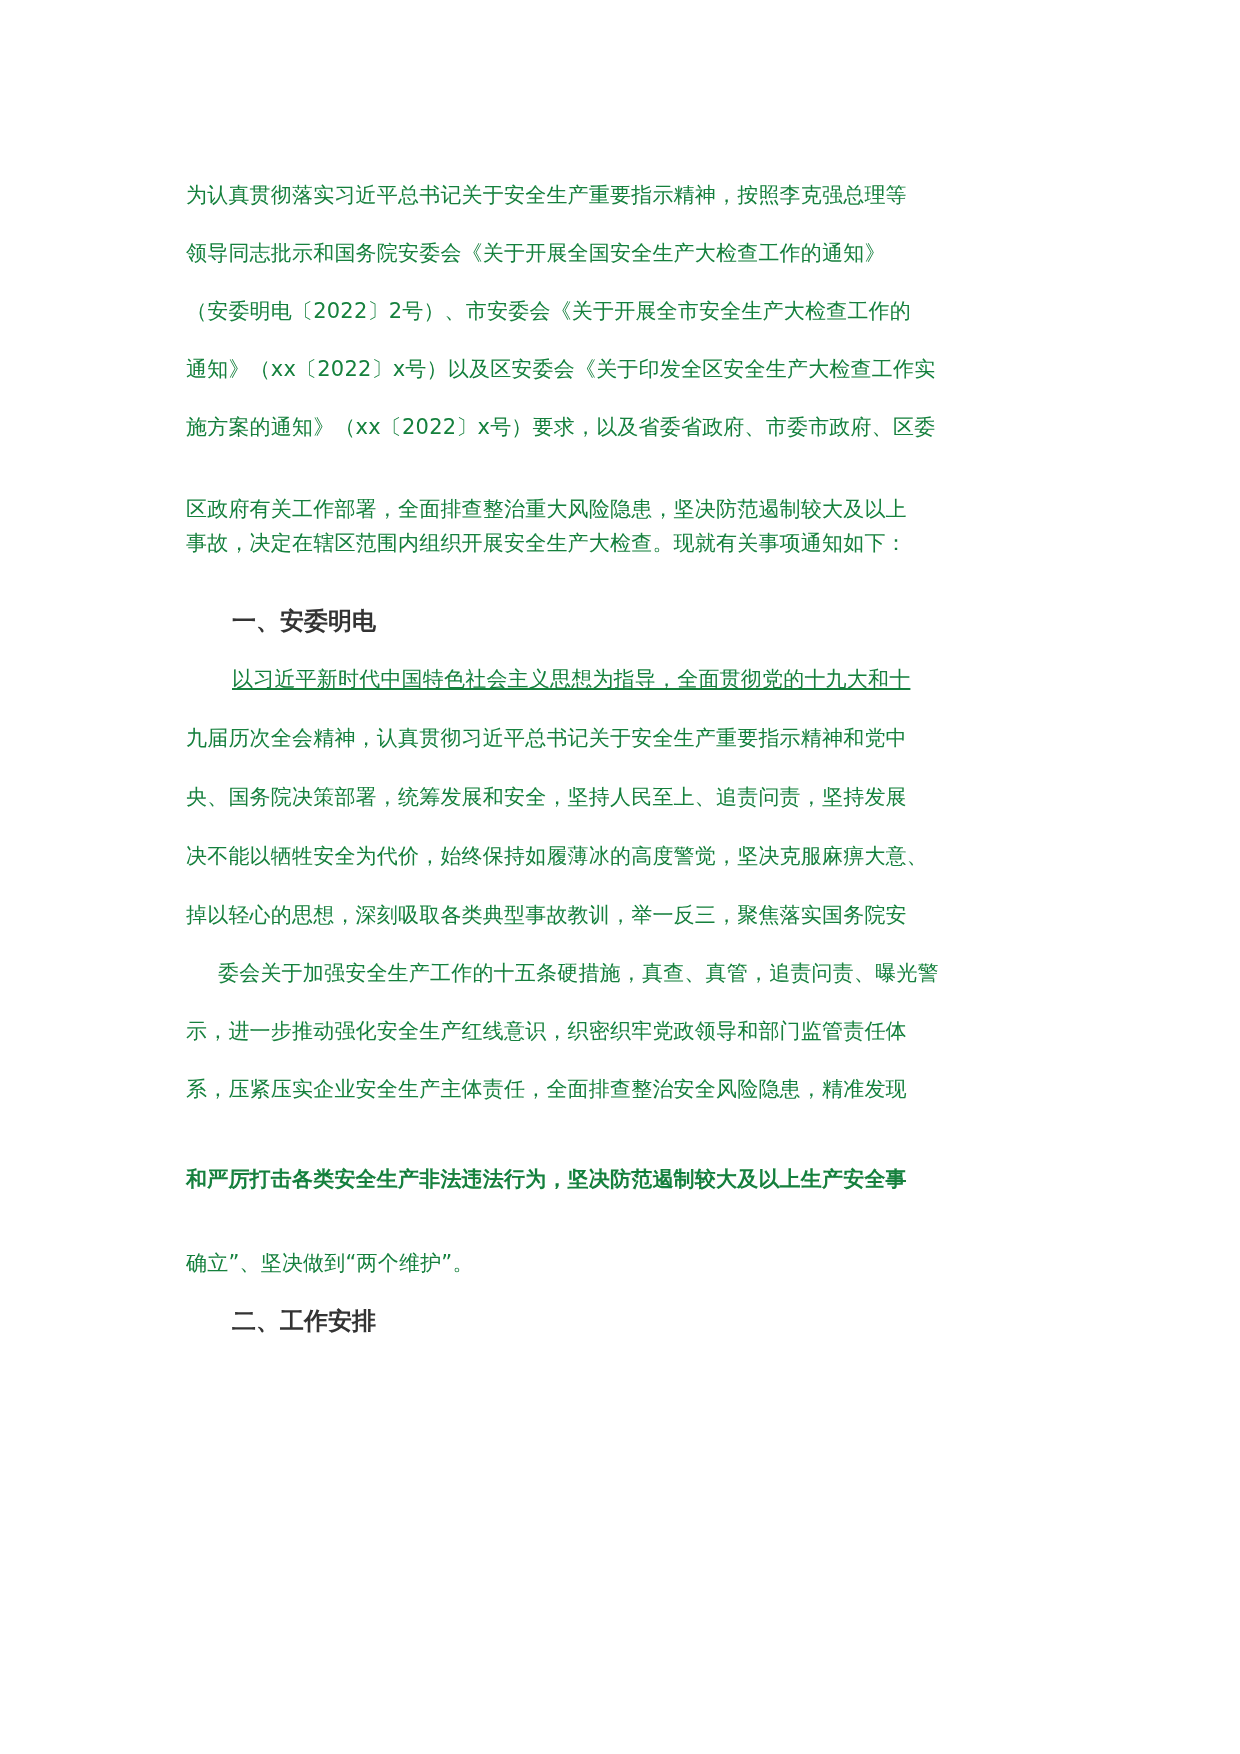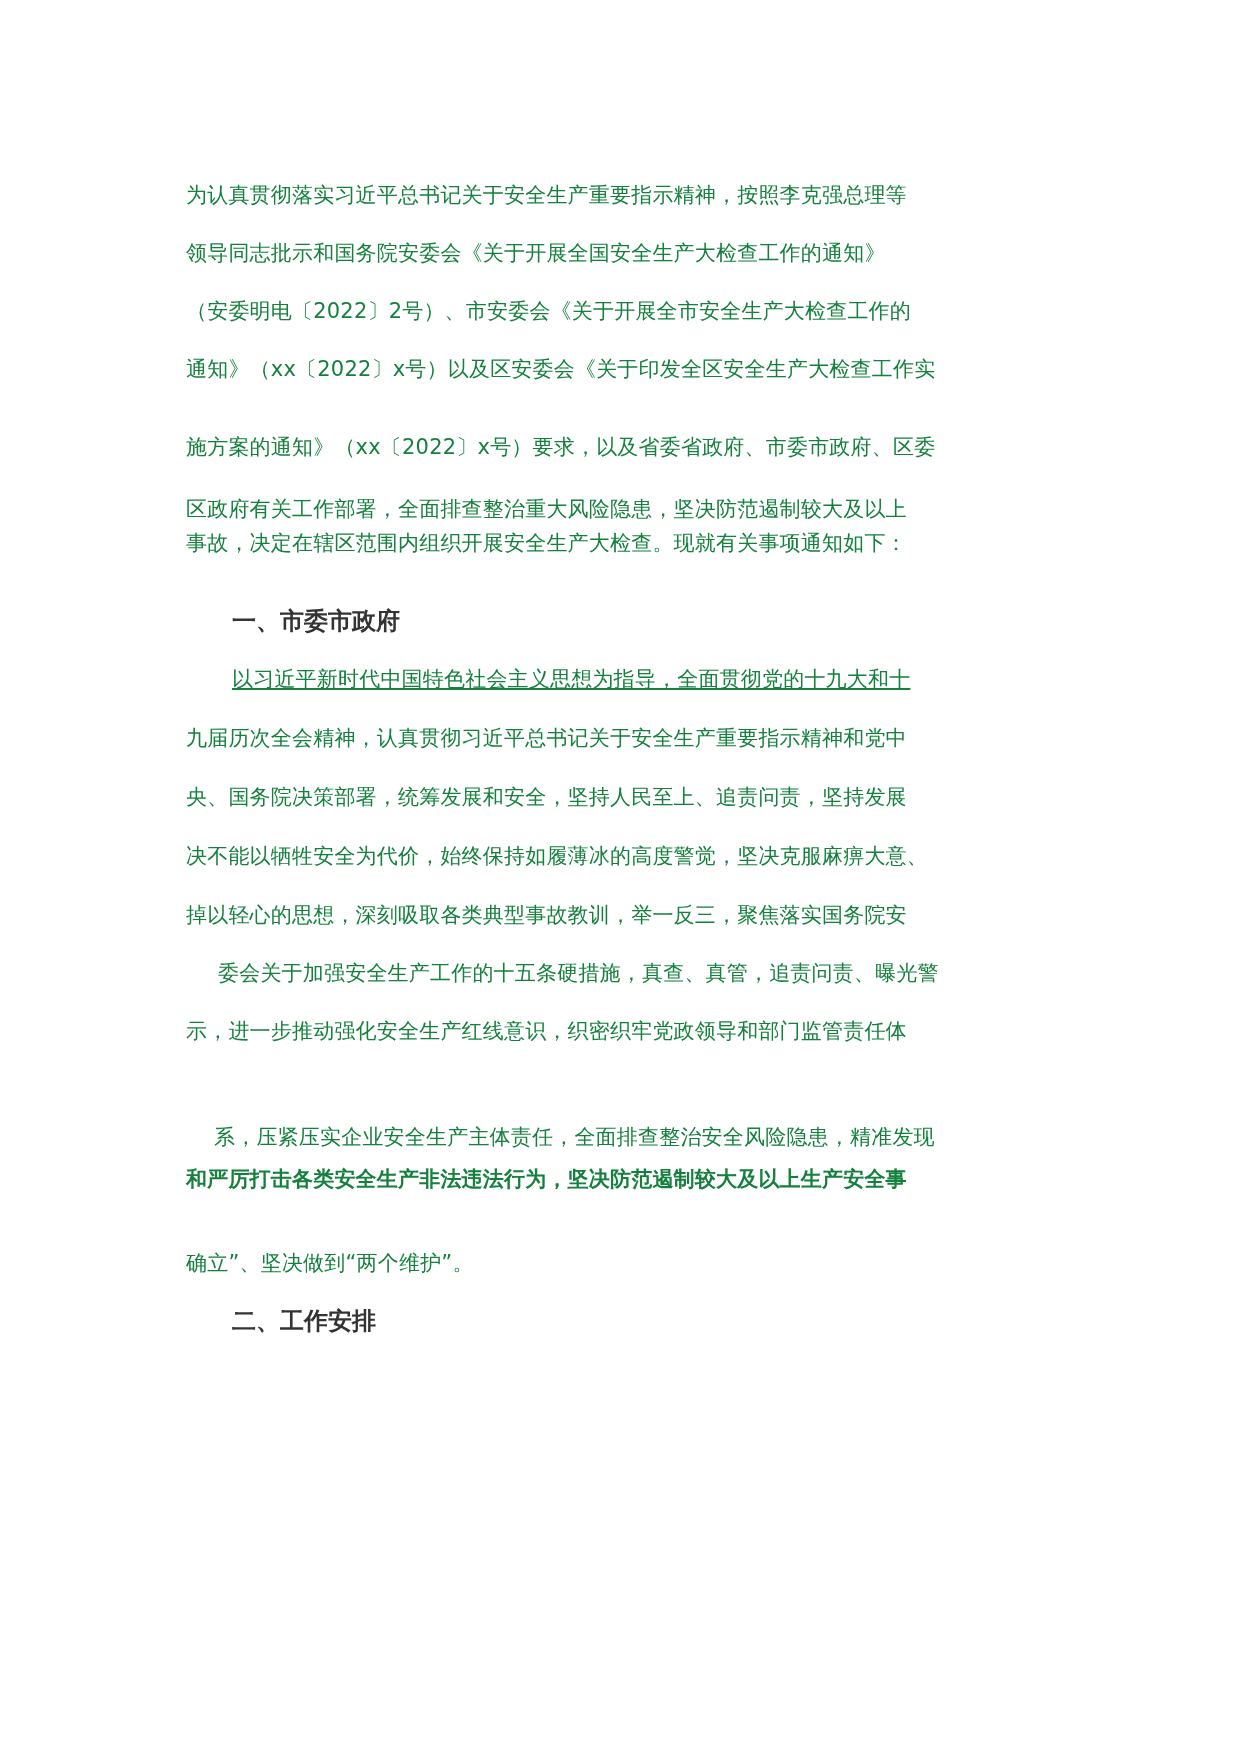--- a/index.html
+++ b/index.html
@@ -47,32 +47,32 @@
   </style>
 </head>
 <body>
 
 <div class="page">
 
   <div class="line" style="top:180px;">为认真贯彻落实习近平总书记关于安全生产重要指示精神，按照李克强总理等</div>
   <div class="line" style="top:238px;">领导同志批示和国务院安委会《关于开展全国安全生产大检查工作的通知》</div>
   <div class="line" style="top:296px;">（安委明电〔2022〕2号）、市安委会《关于开展全市安全生产大检查工作的</div>
   <div class="line" style="top:354px;">通知》（xx〔2022〕x号）以及区安委会《关于印发全区安全生产大检查工作实</div>
-  <div class="line" style="top:412px;margin-top:20px;">施方案的通知》（xx〔2022〕x号）要求，以及省委省政府、市委市政府、区委</div>
+  <div class="line" style="top:412px;">施方案的通知》（xx〔2022〕x号）要求，以及省委省政府、市委市政府、区委</div>
   <div class="line" style="top:470px;margin-top:24px;">区政府有关工作部署，全面排查整治重大风险隐患，坚决防范遏制较大及以上</div>
   <div class="line" style="top:528px;">事故，决定在辖区范围内组织开展安全生产大检查。现就有关事项通知如下：</div>
 
-  <div class="heading" style="top:606px;">一、市委市政府</div>
+  <div class="heading" style="top:606px;">一、安委明电</div>
 
   <div class="line indent" style="top:664px;text-decoration:underline;">以习近平新时代中国特色社会主义思想为指导，全面贯彻党的十九大和十</div>
   <div class="line" style="top:723px;">九届历次全会精神，认真贯彻习近平总书记关于安全生产重要指示精神和党中</div>
   <div class="line" style="top:782px;">央、国务院决策部署，统筹发展和安全，坚持人民至上、追责问责，坚持发展</div>
   <div class="line" style="top:841px;">决不能以牺牲安全为代价，始终保持如履薄冰的高度警觉，坚决克服麻痹大意、</div>
   <div class="line" style="top:900px;">掉以轻心的思想，深刻吸取各类典型事故教训，举一反三，聚焦落实国务院安</div>
   <div class="line" style="top:958px;margin-left:32px;">委会关于加强安全生产工作的十五条硬措施，真查、真管，追责问责、曝光警</div>
   <div class="line" style="top:1016px;">示，进一步推动强化安全生产红线意识，织密织牢党政领导和部门监管责任体</div>
-  <div class="line" style="top:1122px;margin-left:28px;">系，压紧压实企业安全生产主体责任，全面排查整治安全风险隐患，精准发现</div>
+  <div class="line" style="top:1074px;">系，压紧压实企业安全生产主体责任，全面排查整治安全风险隐患，精准发现</div>
   <div class="line" style="top:1164px;font-weight:bold;">和严厉打击各类安全生产非法违法行为，坚决防范遏制较大及以上生产安全事</div>
   <div class="line" style="top:1248px;">确立”、坚决做到“两个维护”。</div>
 
   <div class="heading" style="top:1306px;">二、工作安排</div>
 
 </div>
 
 </body></html>

